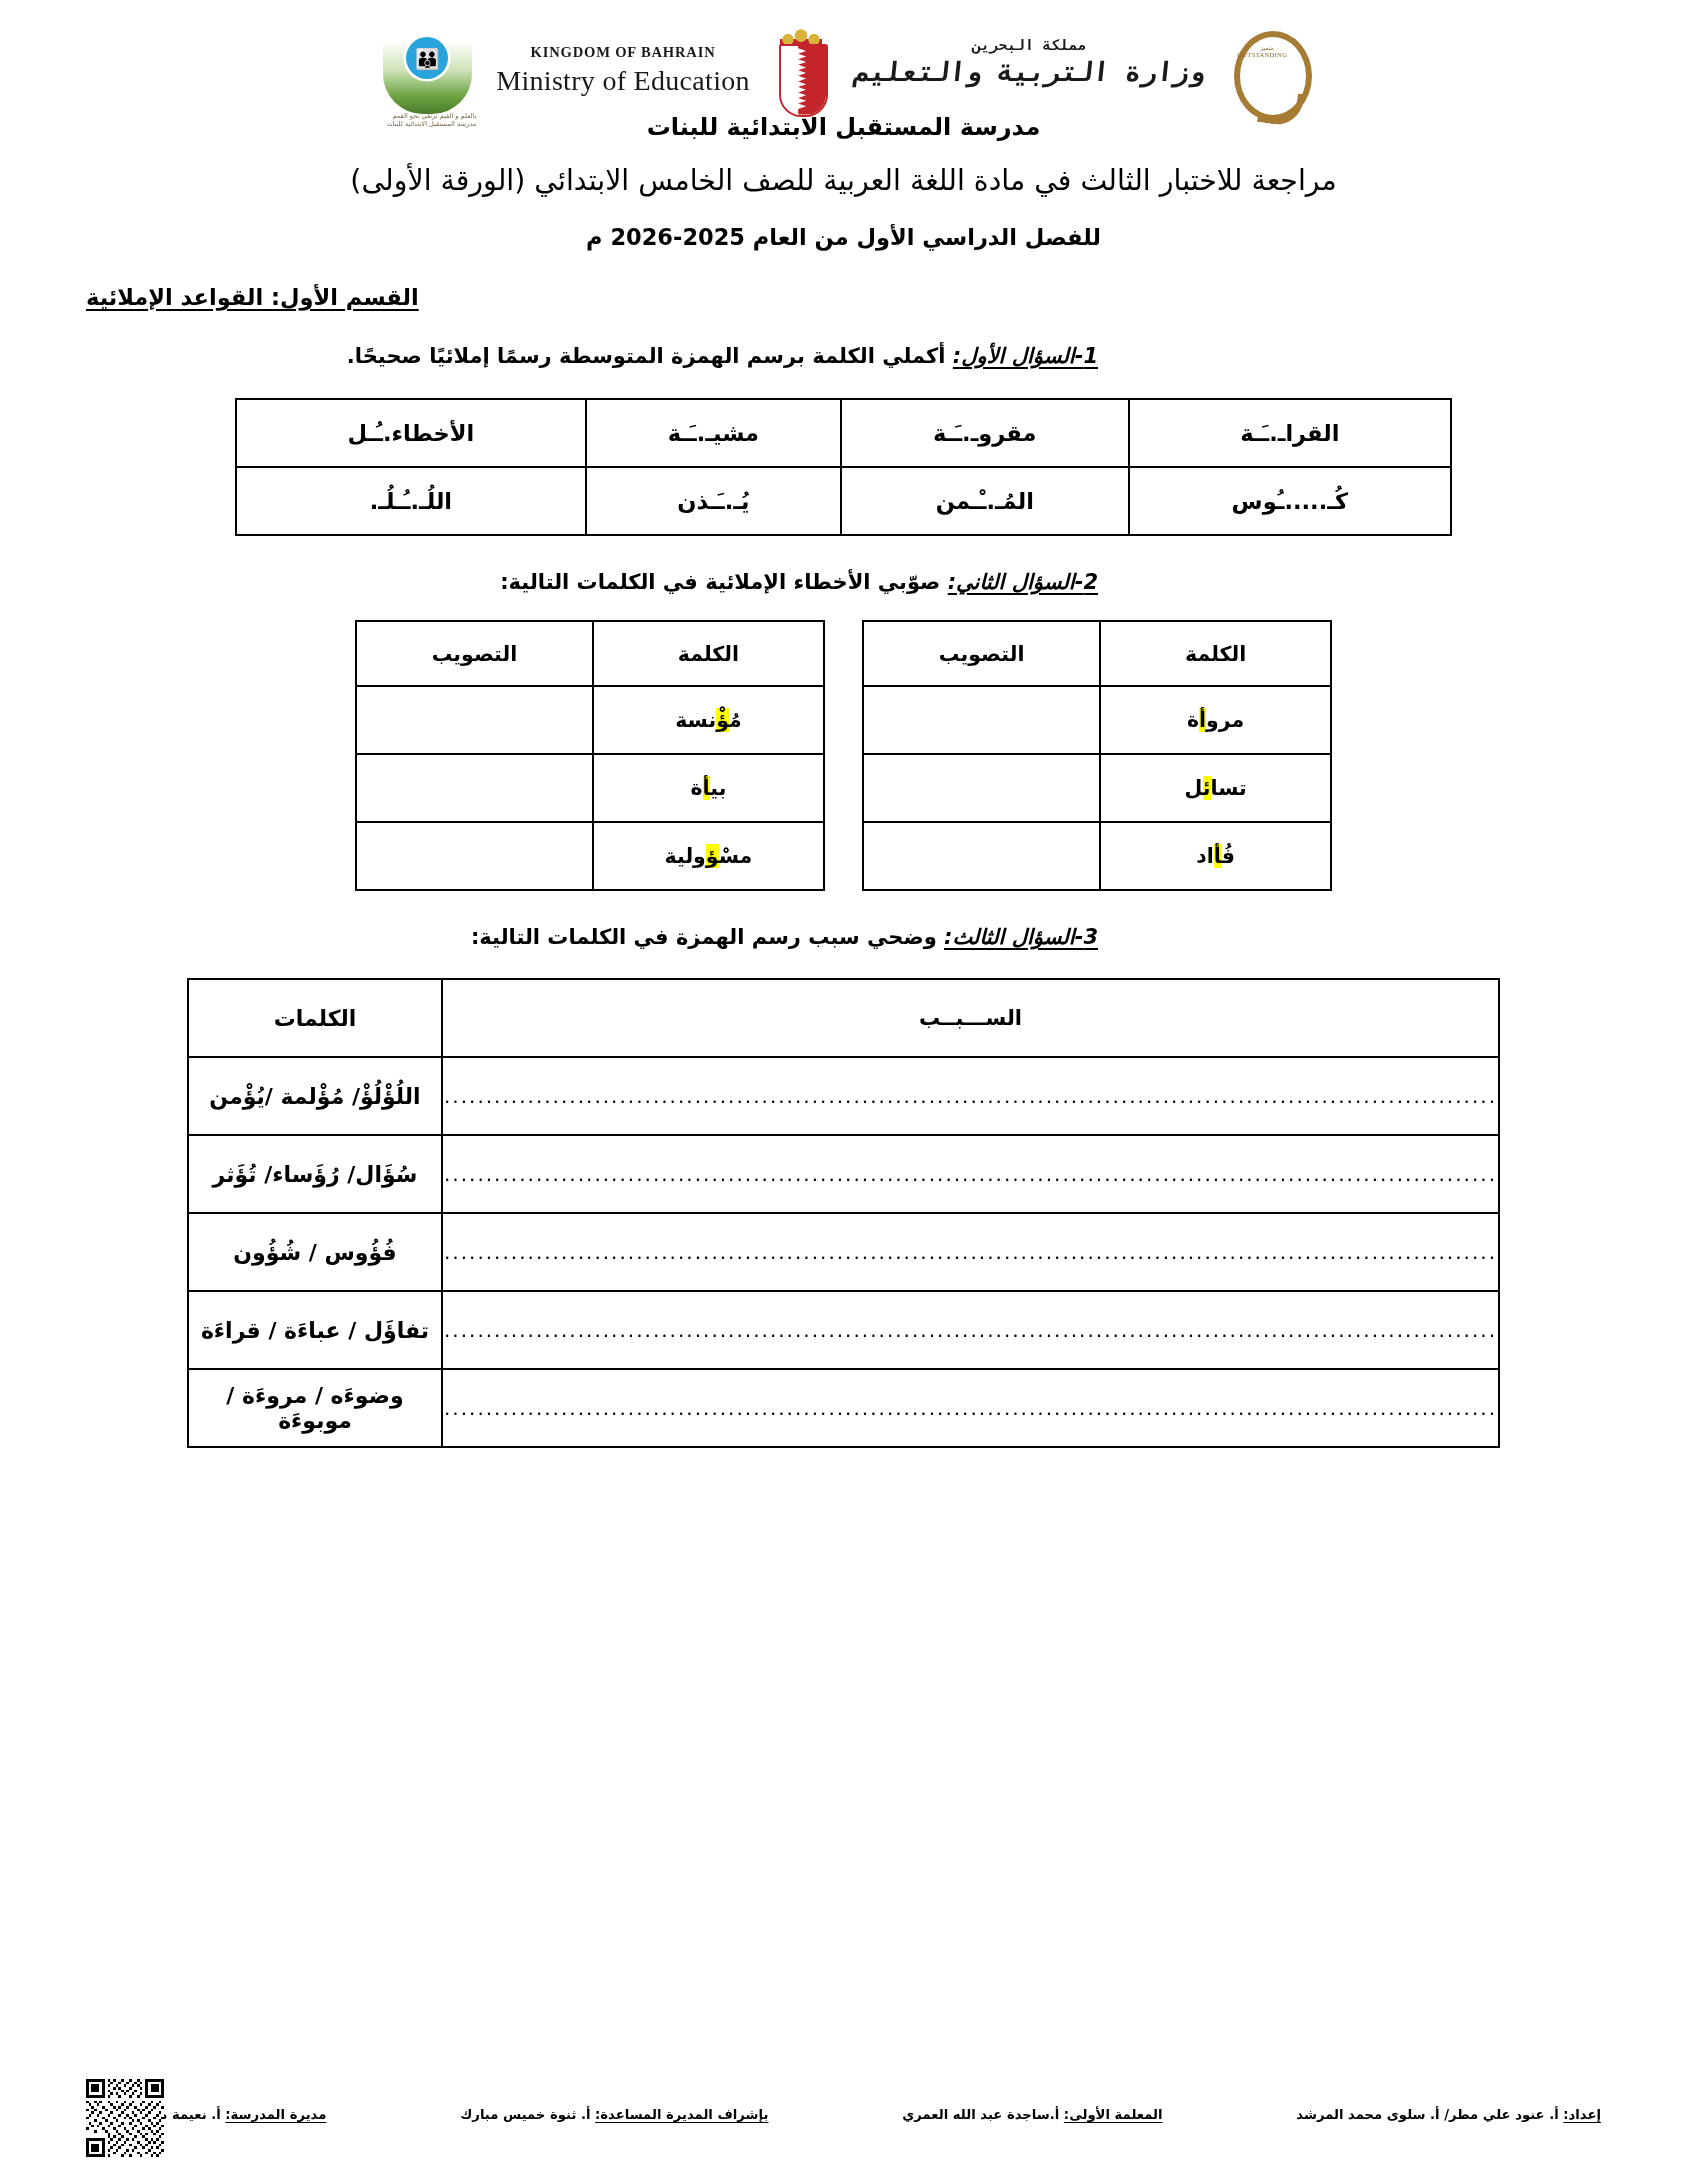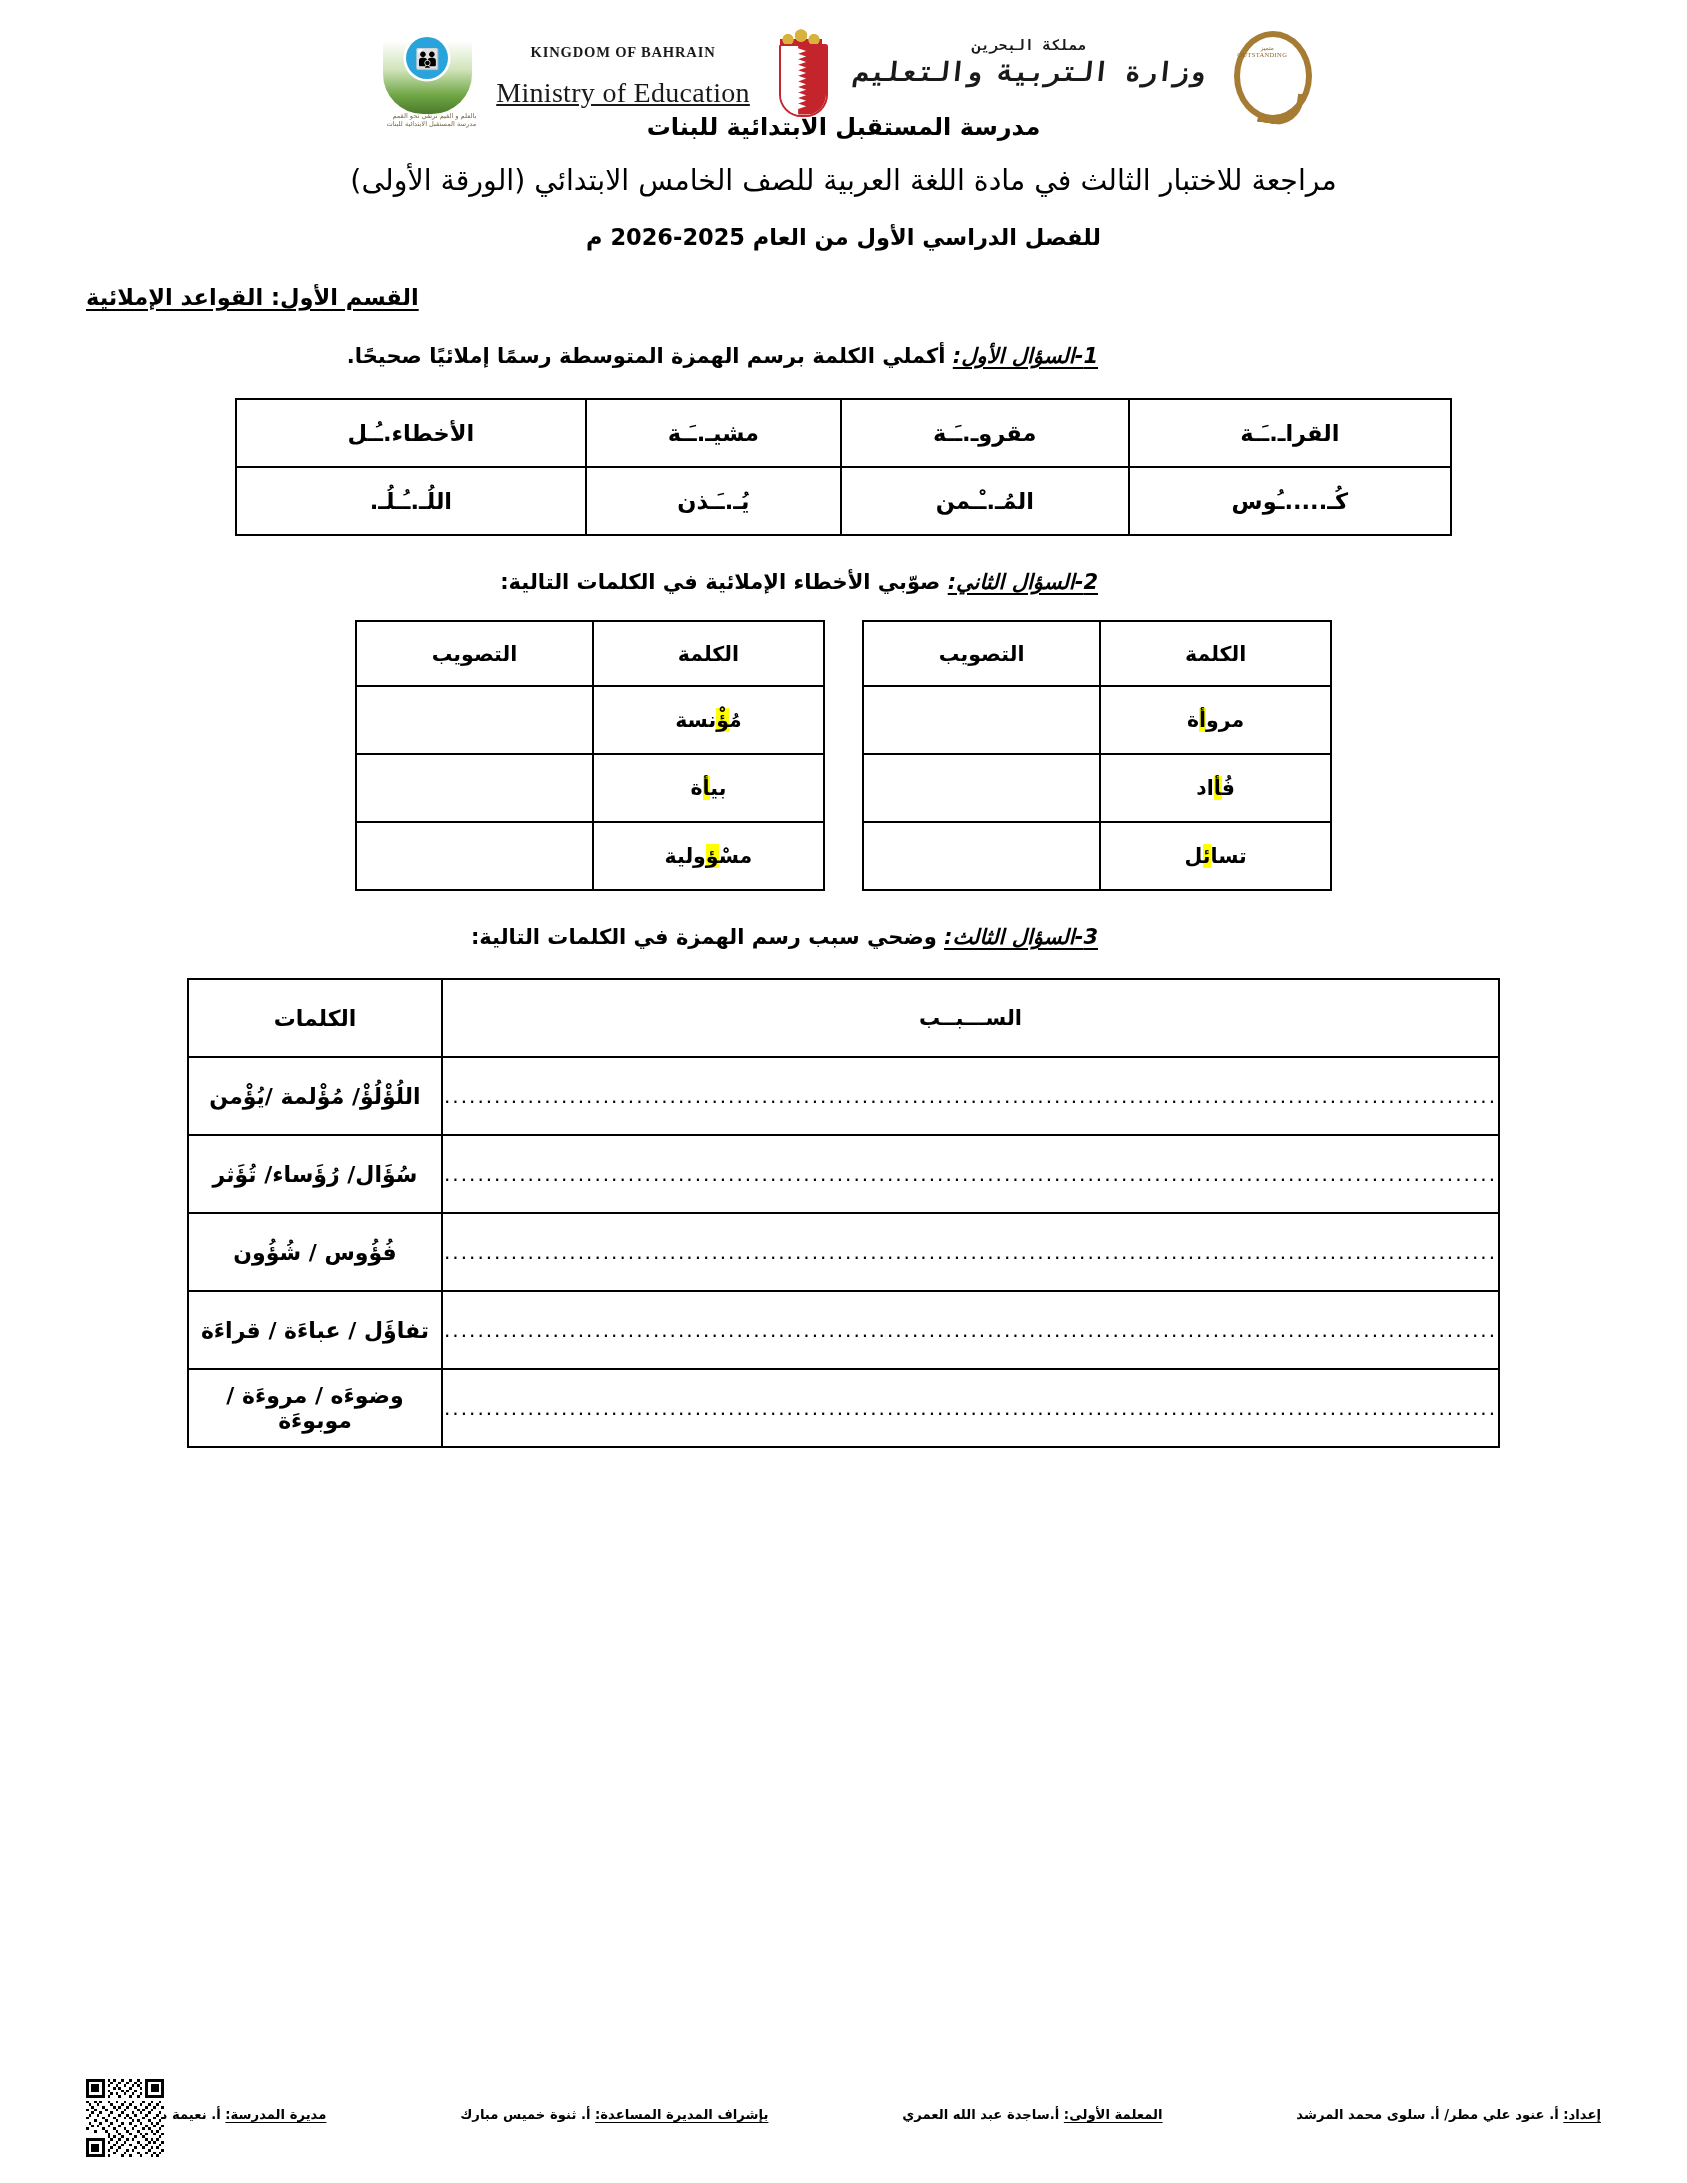--- a/index.html
+++ b/index.html
@@ -90,23 +90,22 @@
   }
   .logo-moe-text .kob {
     font-family: "Liberation Serif", serif;
     font-size: 14.6px;
     letter-spacing: 0.8px;
     font-weight: bold;
   }
   .logo-moe-text .moe {
     font-family: "Liberation Serif", serif;
     font-size: 28px;
-    margin-top: 16px;
+    margin-top: 4px;
     letter-spacing: 0.3px;
-    text-decoration: underline;
   }
 
   .logo-bahrain-crest {
     width: 64px;
     height: 99px;
     position: relative;
     flex: 0 0 auto;
   }
   .crest-crown {
     position: absolute;
@@ -430,25 +429,25 @@
           <th class="col-word">الكلمة</th>
           <th class="col-fix">التصويب</th>
         </tr>
       </thead>
       <tbody>
         <tr>
           <td class="col-word"><span>مرو</span><span class="hl">أ</span><span>ة</span></td>
           <td class="col-fix"></td>
         </tr>
         <tr>
-          <td class="col-word"><span>فُ</span><span class="hl">أ</span><span>اد</span></td>
+          <td class="col-word"><span>تسا</span><span class="hl">ئ</span><span>ل</span></td>
           <td class="col-fix"></td>
         </tr>
         <tr>
-          <td class="col-word"><span>تسا</span><span class="hl">ئ</span><span>ل</span></td>
+          <td class="col-word"><span>فُ</span><span class="hl">أ</span><span>اد</span></td>
           <td class="col-fix"></td>
         </tr>
       </tbody>
     </table>
 
     <table class="t-q2">
       <thead>
         <tr>
           <th class="col-word">الكلمة</th>
           <th class="col-fix">التصويب</th>

